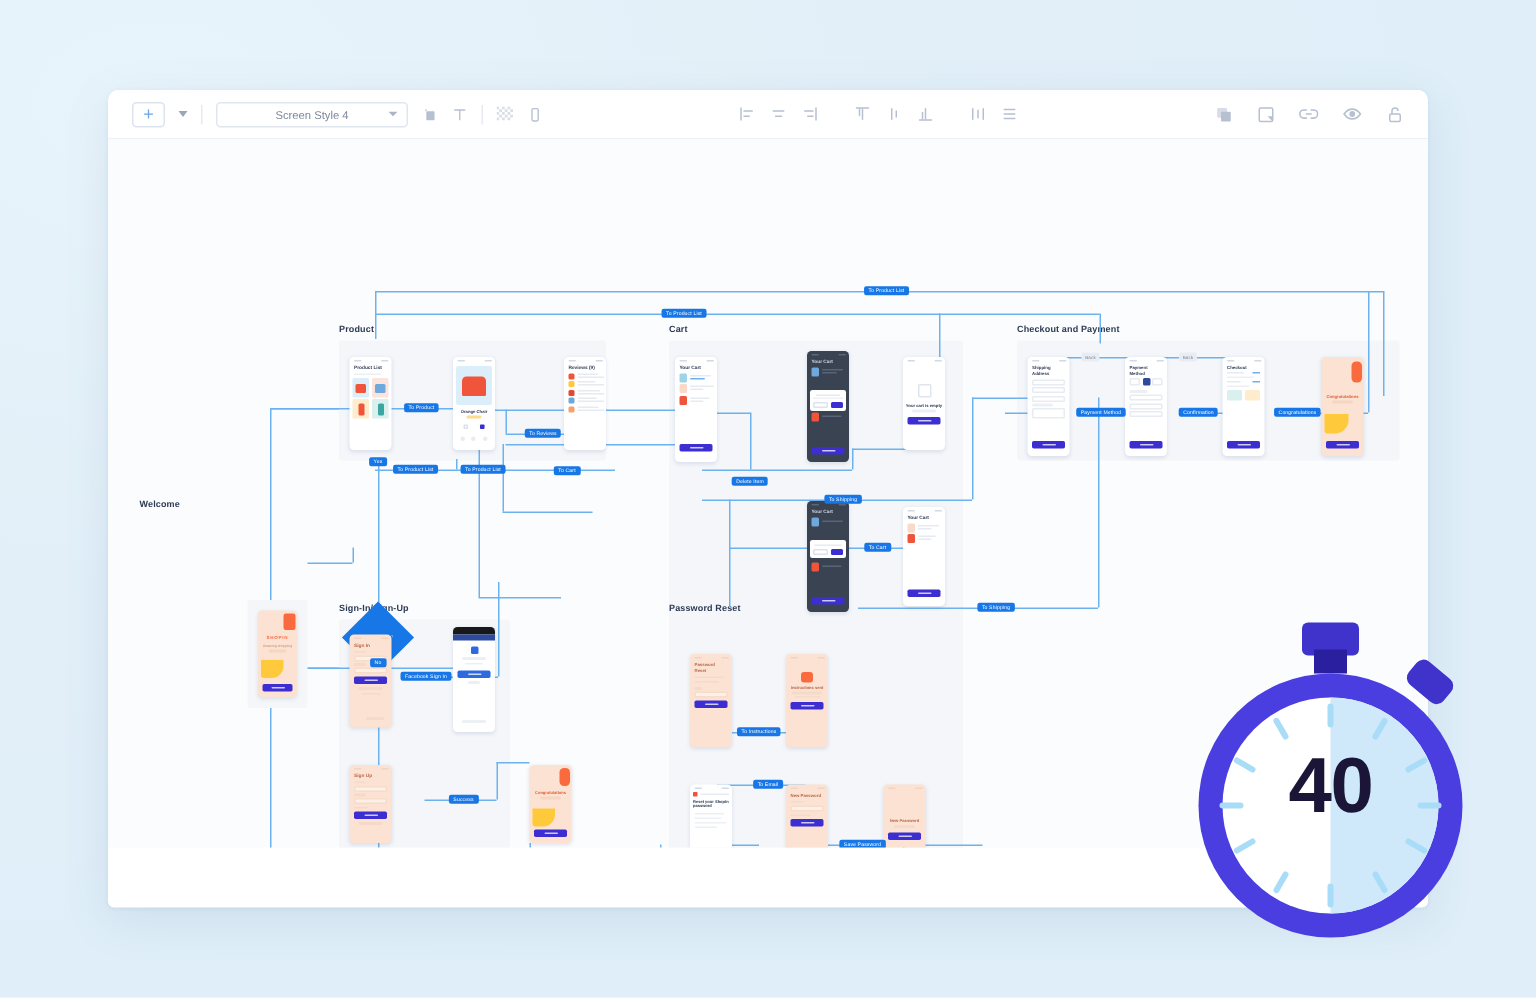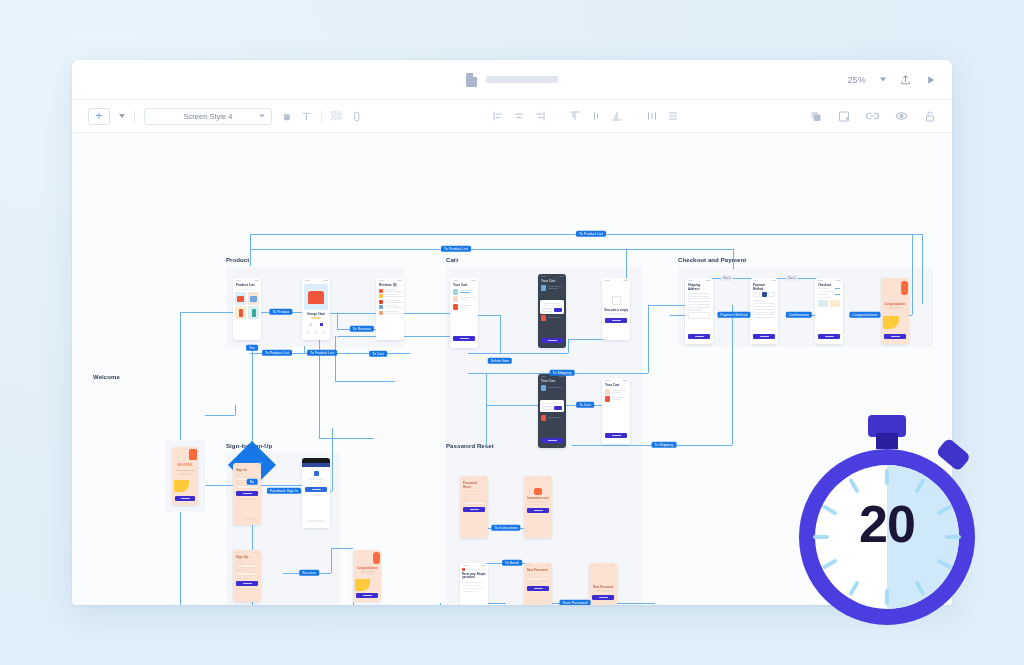--- a/index.html
+++ b/index.html
@@ -197,42 +197,20 @@
   .rev-txt { flex:1; }
   .rev-txt i { display:block;height:1px;background:#e6eaf1;border-radius:1px;margin-bottom:1px;}
 </style>
 </head>
 <body>
 
 <div id="bg-gradient"></div>
 
 <div id="app-window">
 
-  <div id="titlebar">
-    <div id="doc-chip">
-      <span class="file-icon"></span>
-      <span id="doc-title-bar"></span>
-    </div>
-    <div id="titlebar-right">
-      <span id="zoom-value">25%</span>
-      <span class="caret-sm"></span>
-      <span class="tb-icon">
-        <svg width="11" height="11" viewBox="0 0 24 24" fill="none" stroke="currentColor" stroke-width="2.2" stroke-linecap="round" stroke-linejoin="round">
-          <path d="M12 16V3"></path>
-            <path d="M8 7l4-4 4 4"></path>
-            <path d="M4 16v4h16v-4"></path>
-        </svg>
-      </span>
-      <span class="tb-icon">
-        <svg width="11" height="11" viewBox="0 0 24 24" fill="currentColor">
-            <path d="M7 4l13 8-13 8z"></path>
-          </svg>
-      </span>
-    </div>
-  </div>
 
   <div id="toolbar">
     <div id="tb-left">
       <span id="add-btn">+</span>
       <span class="caret-sm"></span>
       <span class="v-sep"></span>
       <span id="style-select">
         <span>Screen Style 4</span>
         <span id="style-caret"></span>
       </span>
@@ -939,15 +917,15 @@
       <line x1="133" y1="188.4" x2="127" y2="178"></line>
       <line x1="97" y1="198" x2="97" y2="186"></line>
       <line x1="61" y1="188.4" x2="67" y2="178"></line>
       <line x1="34.6" y1="162" x2="45" y2="156"></line>
       <line x1="25" y1="132" x2="37" y2="132"></line>
       <line x1="34.6" y1="102" x2="45" y2="108"></line>
       <line x1="61" y1="75.6" x2="67" y2="86"></line>
     </g>
   </svg>
   <div style="position:absolute;left:0;top:96px;width:194px;text-align:center;pointer-events:none;">
-    <div style="font-size:52px;font-weight:bold;color:#1b1637;line-height:0.92;letter-spacing:-1px;">20</div>
+    <div style="font-size:52px;font-weight:bold;color:#1b1637;line-height:0.92;letter-spacing:-1px;">40</div>
   </div>
 </div>
 
 </body></html>

